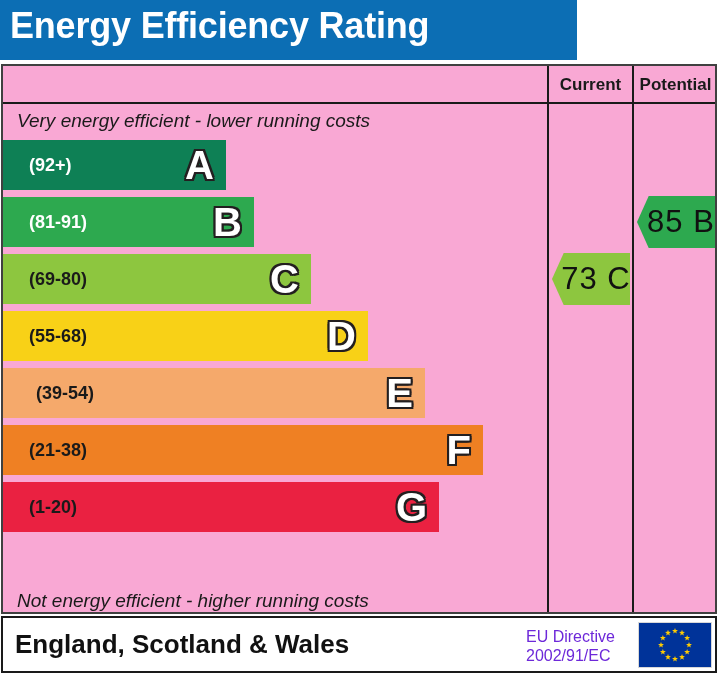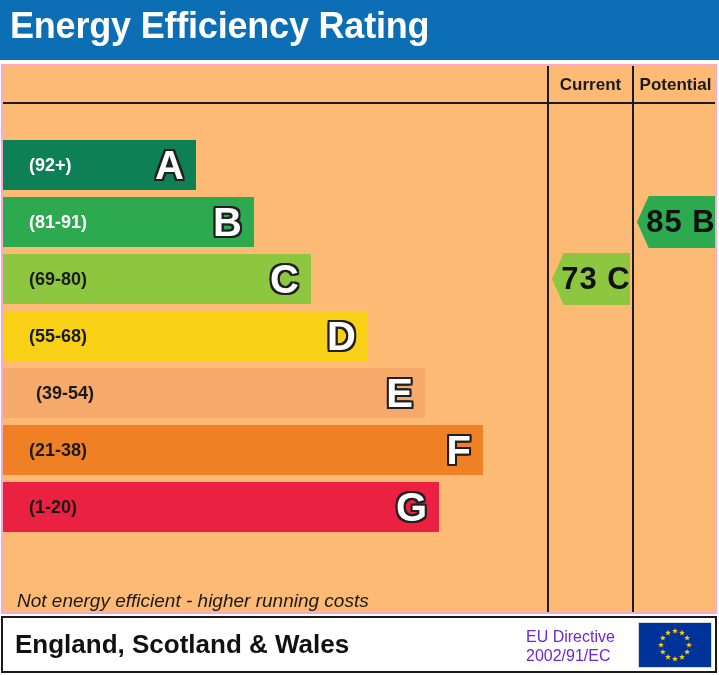--- a/index.html
+++ b/index.html
@@ -18,21 +18,21 @@
     height: 675px;
     overflow: hidden;
     background: #ffffff;
   }
 
   
   .title-bar {
     position: absolute;
     left: 0;
     top: 0;
-    width: 719px;
+    width: 577px;
     height: 60px;
     background: #0c6eb4;
     box-sizing: border-box;
     padding-left: 20px;
   }
   .title-text {
     position: absolute;
     left: 10px;
     top: 5px;
     font-size: 36px;
@@ -42,23 +42,23 @@
     white-space: nowrap;
   }
 
   
   .frame {
     position: absolute;
     left: 1px;
     top: 64px;
     width: 716px;
     height: 550px;
-    border: 2px solid #f9a8d4;
-    box-sizing: border-box;
-    background: #fdba74;
+    border: 2px solid #404040;
+    box-sizing: border-box;
+    background: #f9a8d4;
   }
   
   .hdr-row {
     position: absolute;
     left: 0;
     top: 0;
     width: 100%;
     height: 38px;
     border-bottom: 2px solid #1a1a1a;
     box-sizing: border-box;
@@ -134,21 +134,21 @@
   .rating {
     position: absolute;
     height: 52px;
     clip-path: polygon(0% 50%, 15% 0%, 100% 0%, 100% 100%, 15% 100%);
     display: flex;
     align-items: center;
     justify-content: center;
   }
   .rating-text {
     font-size: 31px;
-    font-weight: bold;
+    font-weight: normal;
     color: #111111;
     letter-spacing: 1px;
     padding-left: 10px;
     white-space: nowrap;
   }
 
   
   .footer {
     position: absolute;
     left: 1px;
@@ -199,24 +199,25 @@
 
   <div class="frame">
 
     <div class="hdr-row"></div>
     <div class="col-div c1"></div>
     <div class="col-div c2"></div>
 
     <div class="hdr-label current">Current</div>
     <div class="hdr-label potential">Potential</div>
 
+    <div class="caption top">Very energy efficient - lower running costs</div>
     <div class="caption bottom">Not energy efficient - higher running costs</div>
 
     <div id="bands-layer">
-        <div class="band" style="top: 74px; width: 193px; background: rgb(14, 128, 85);">
+        <div class="band" style="top: 74px; width: 223px; background: rgb(14, 128, 85);">
           <div class="band-range" style="color: rgb(255, 255, 255);">(92+)</div>
           <div class="band-letter">A</div>
         </div>
         <div class="band" style="top: 131px; width: 251px; background: rgb(45, 169, 79);">
           <div class="band-range" style="color: rgb(255, 255, 255);">(81-91)</div>
           <div class="band-letter">B</div>
         </div>
         <div class="band" style="top: 188px; width: 308px; background: rgb(141, 198, 63);">
           <div class="band-range" style="color: rgb(26, 26, 26);">(69-80)</div>
           <div class="band-letter">C</div>

